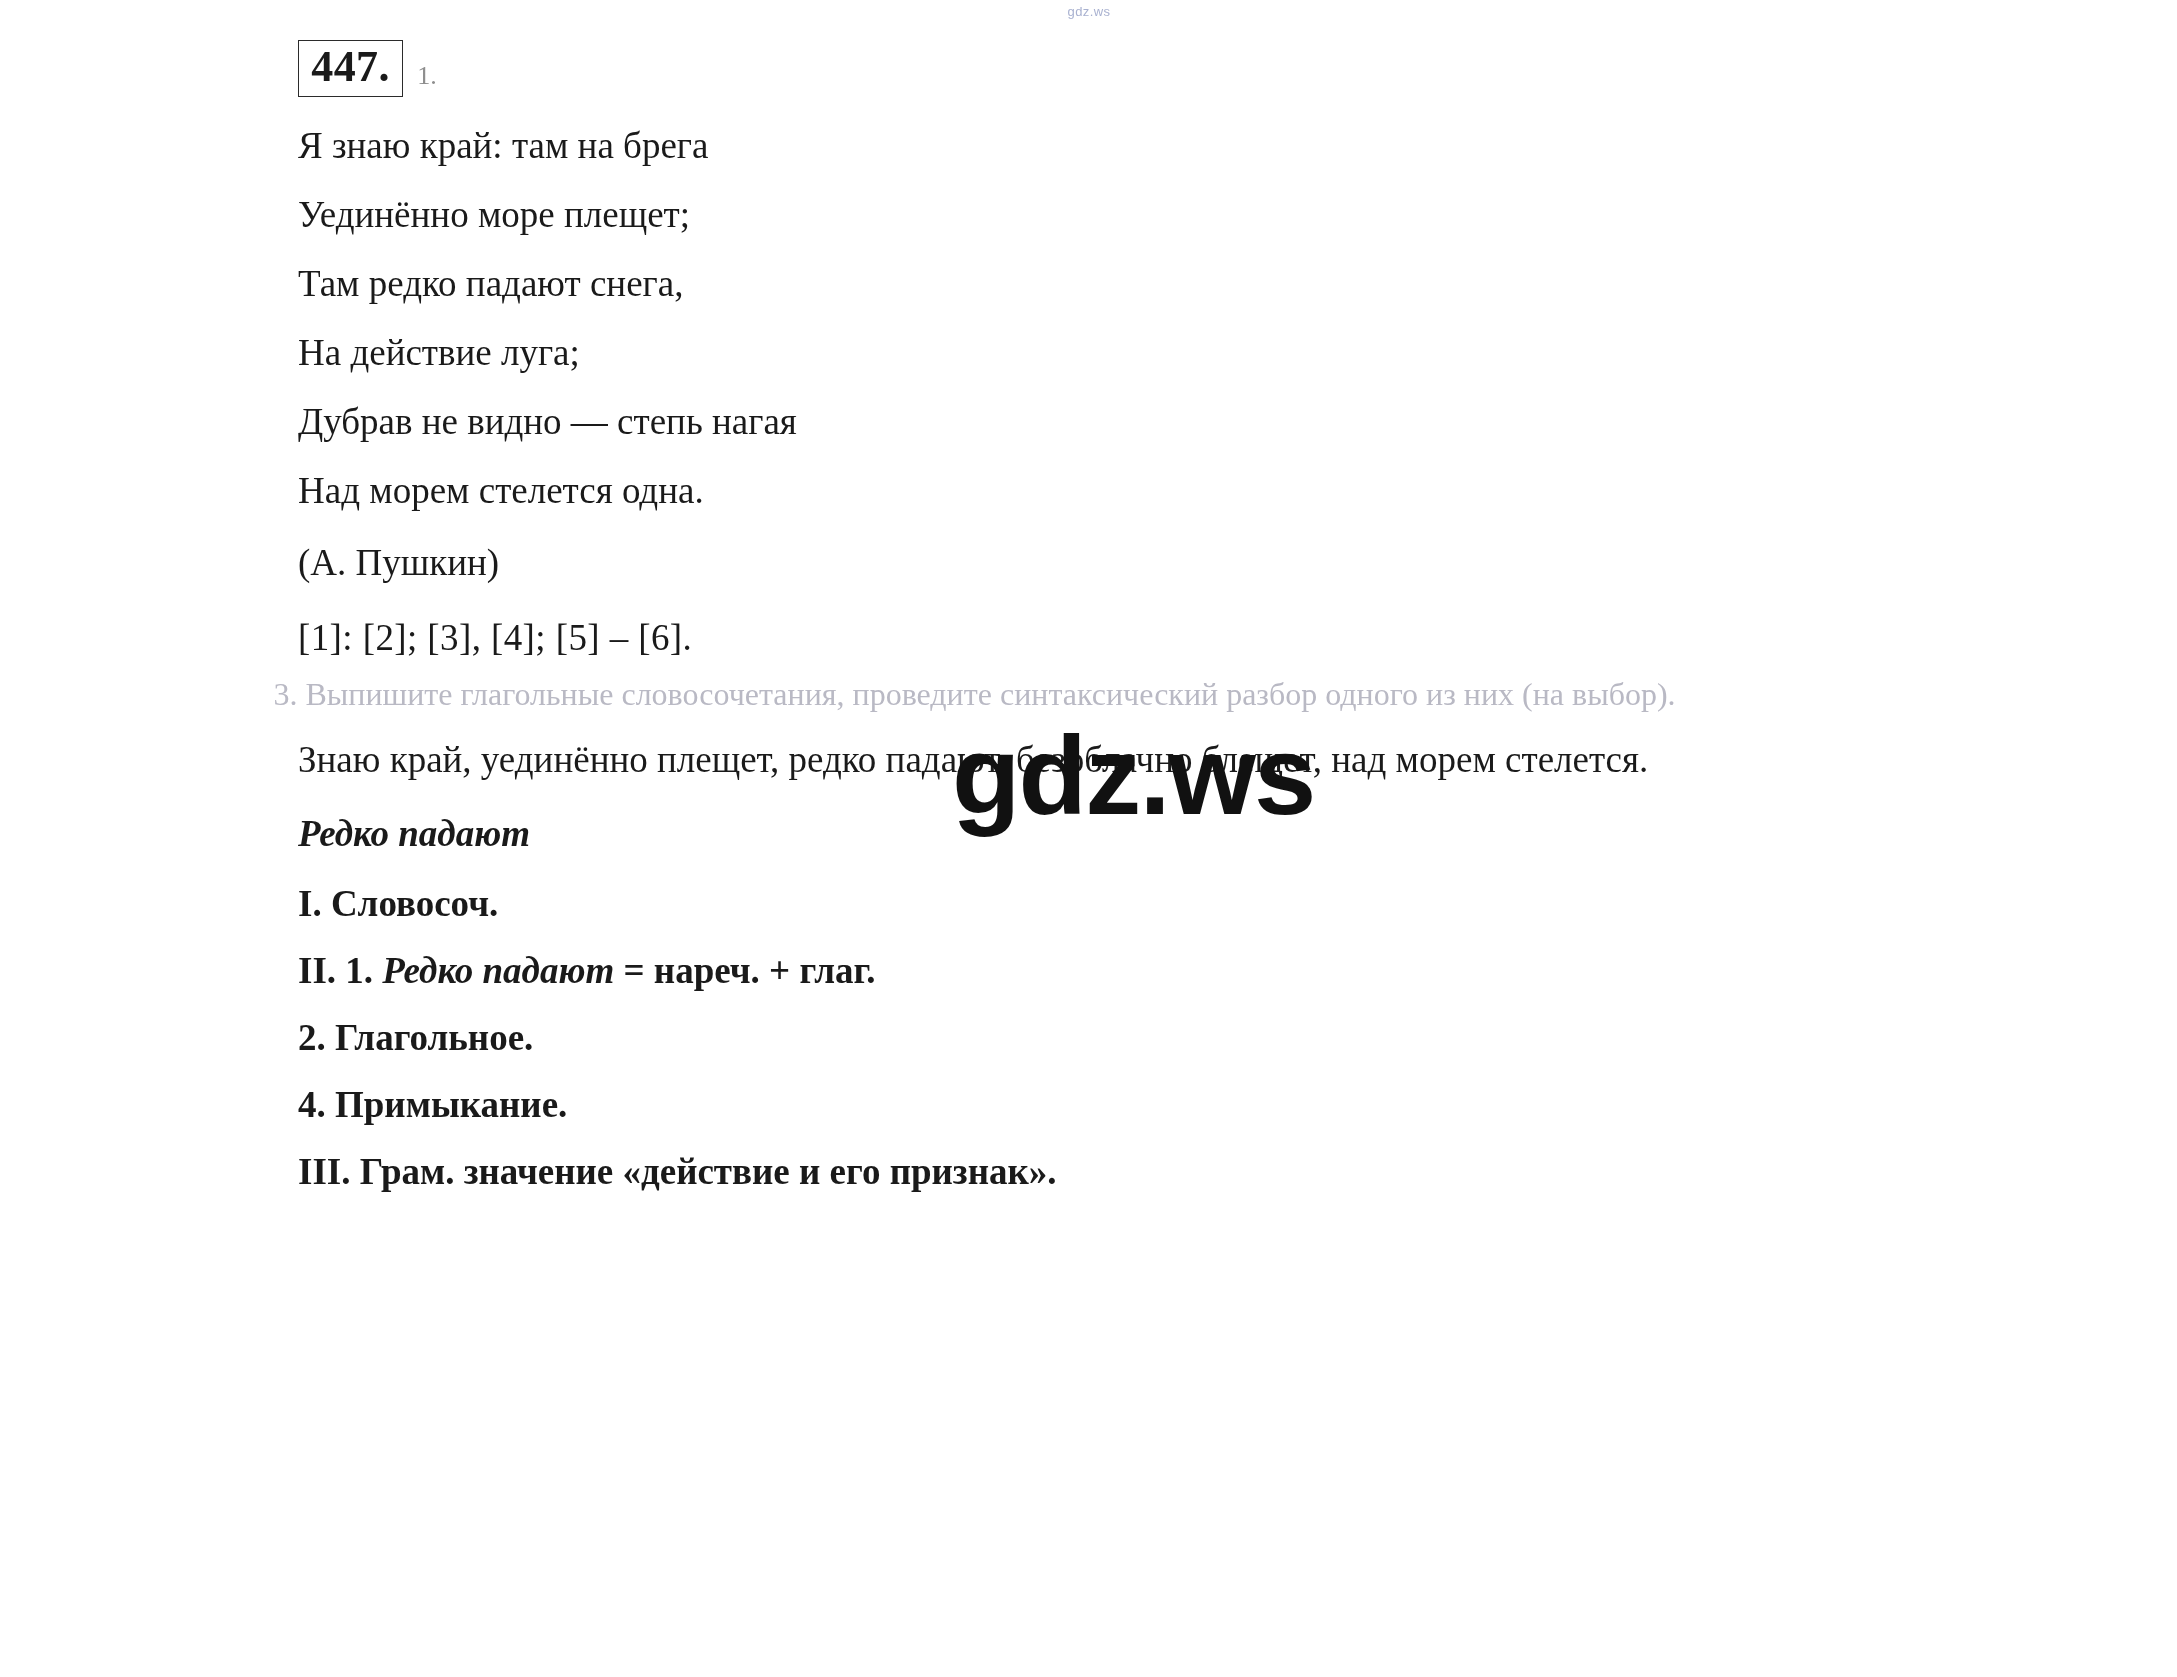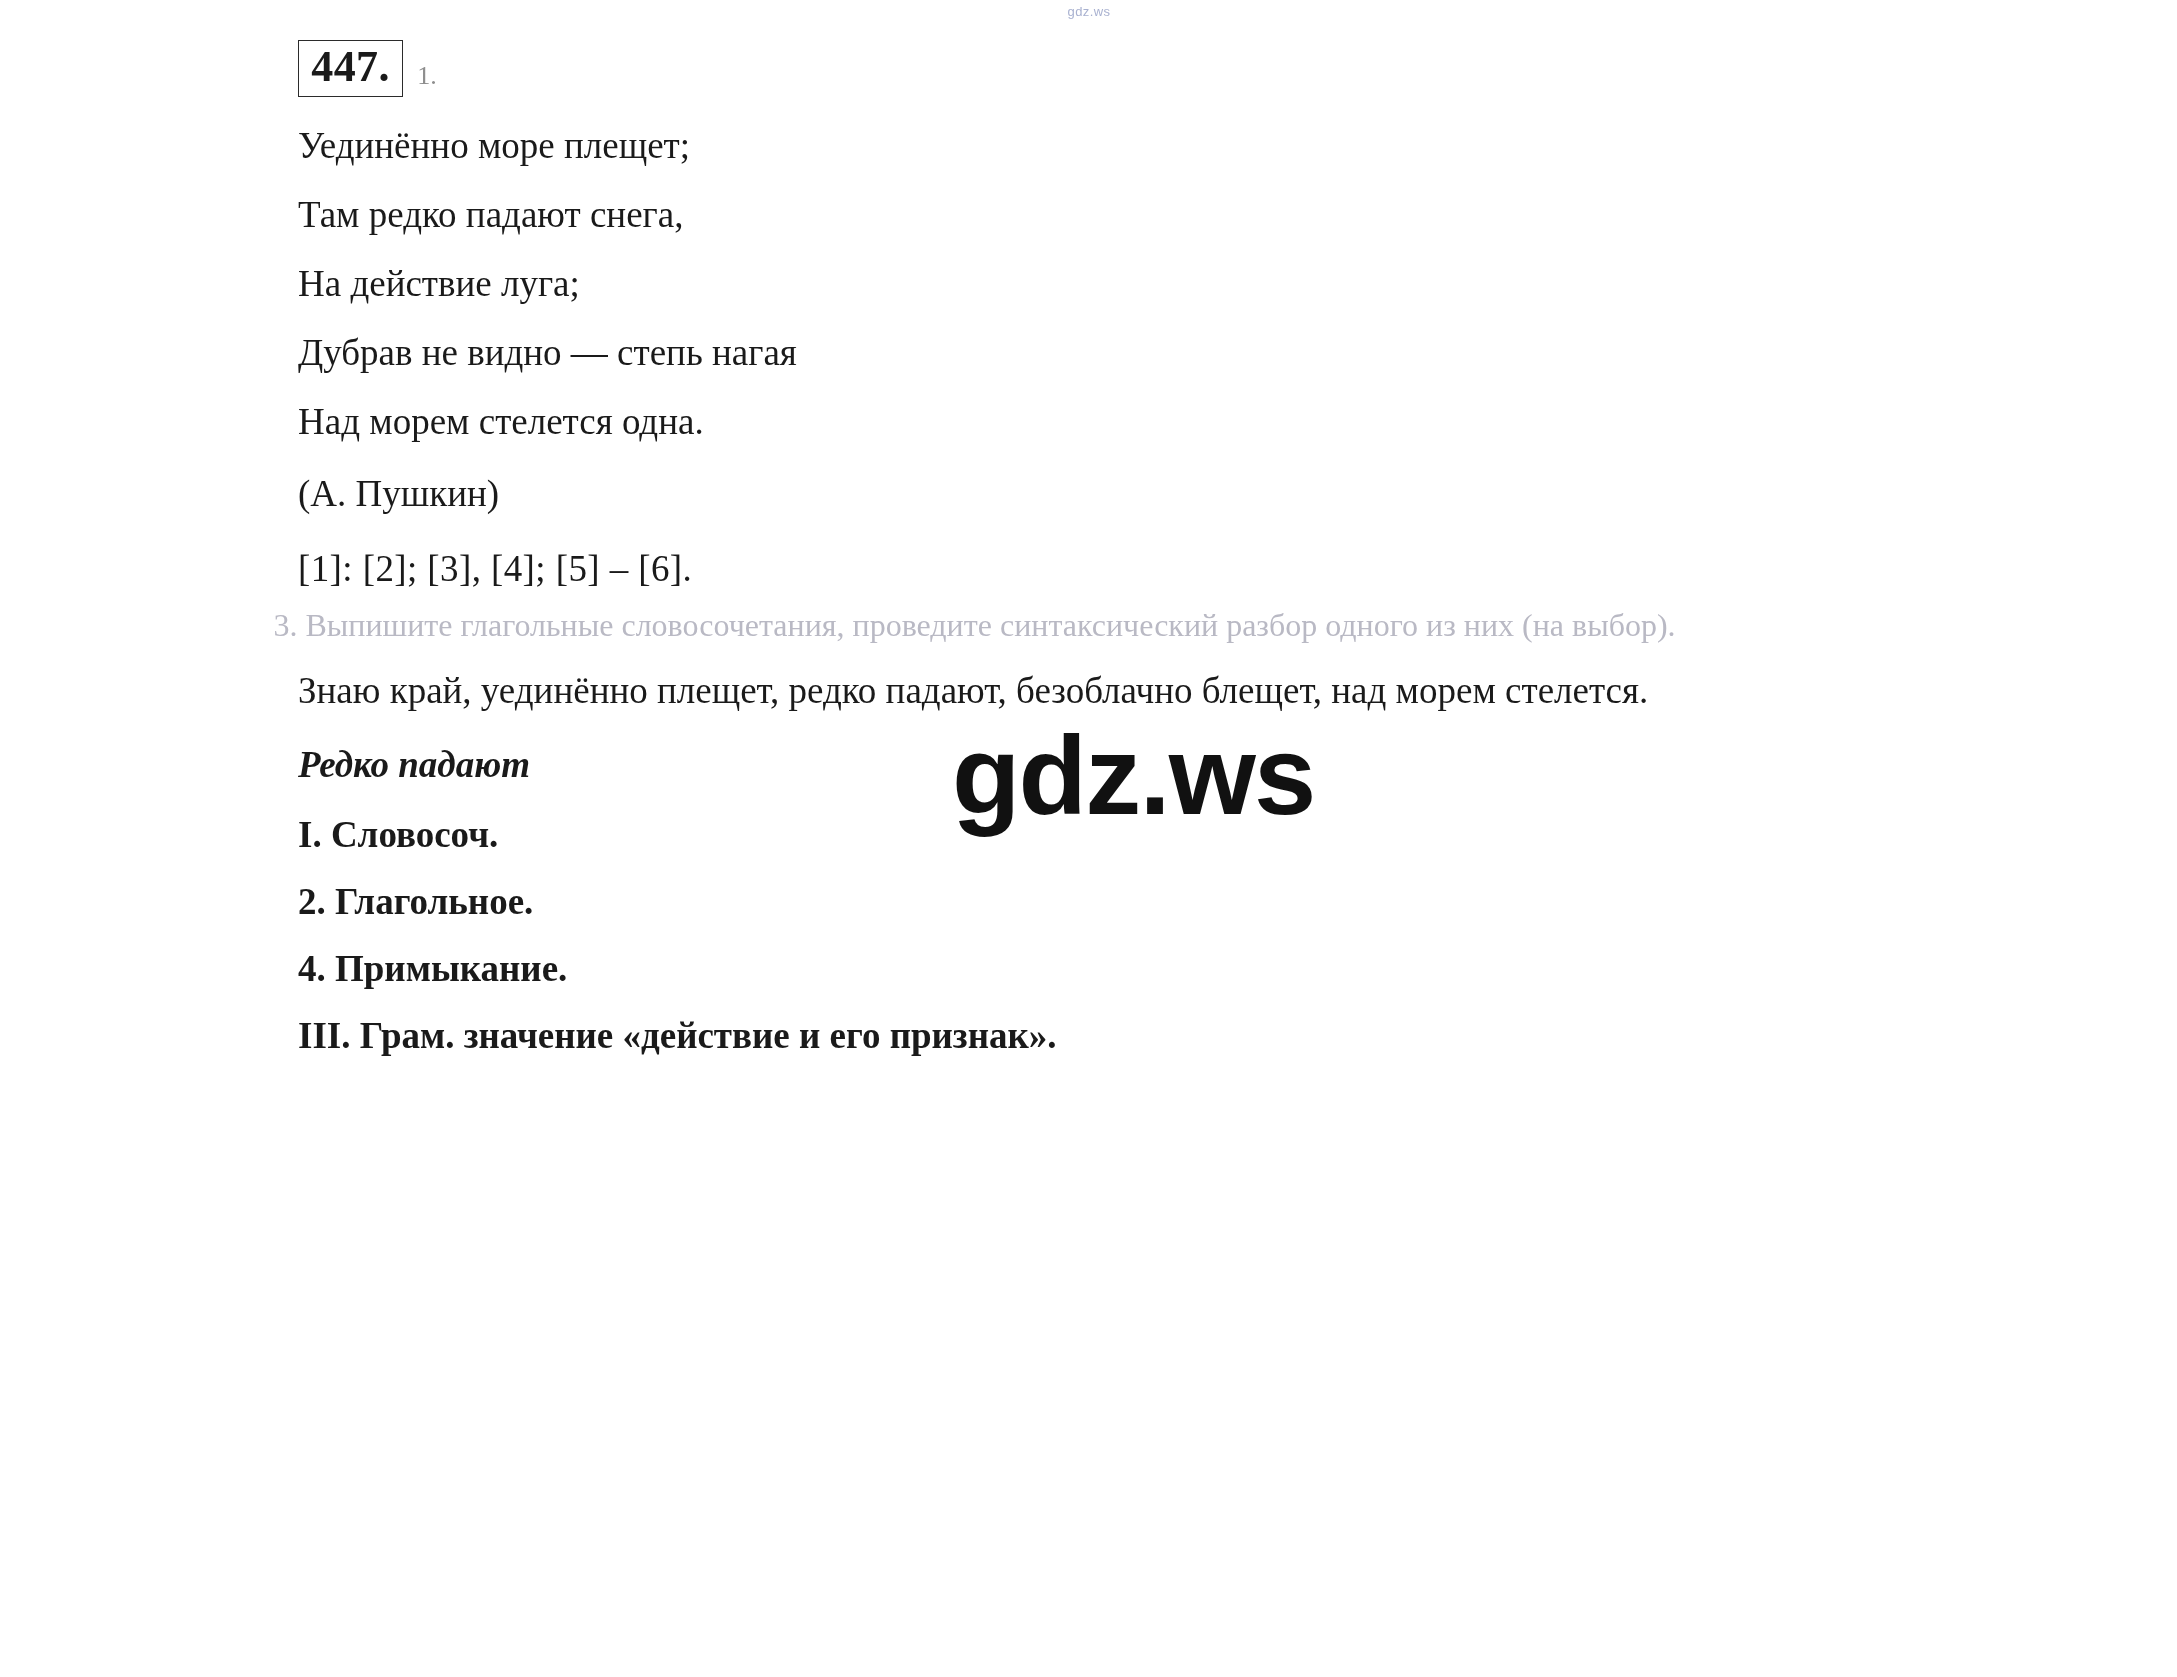--- a/index.html
+++ b/index.html
@@ -133,40 +133,44 @@
 
 <div class="top-mark">gdz.ws</div>
 
 <div class="page">
 
   <div class="ex-head">
     <span class="ex-number">447.</span>
     <span class="task-marker">1.</span>
   </div>
 
+  <p class="verse-line">Я знаю край: там на брега</p>
   <p class="verse-line">Уединённо море плещет;</p>
   <p class="verse-line">Там редко падают снега,</p>
   <p class="verse-line">На действие луга;</p>
   <p class="verse-line">Дубрав не видно — степь нагая</p>
   <p class="verse-line">Над морем стелется одна.</p>
 
   <p class="author">(А. Пушкин)</p>
 
   <p class="scheme">[1]: [2]; [3], [4]; [5] – [6].</p>
 
   <p class="task3">3. Выпишите глагольные словосочетания, проведите синтаксический разбор одного из них (на выбор).</p>
 
   <p class="answer-par">Знаю край, уединённо плещет, редко падают, безоблачно блещет, над морем стелется.</p>
 
   <p class="bold-italic">Редко падают</p>
 
   <p class="analysis-line">
     <span>I. Словосоч.</span>
   </p>
   <p class="analysis-line">
+    <span>II. 1. </span><em>Редко падают</em><span> = нареч. + глаг.</span>
+  </p>
+  <p class="analysis-line">
     <span>2. Глагольное.</span>
   </p>
   <p class="analysis-line">
     <span>4. Примыкание.</span>
   </p>
   <p class="analysis-line">
     <span>III. Грам. значение «действие и его признак».</span>
   </p>
 
 </div>

